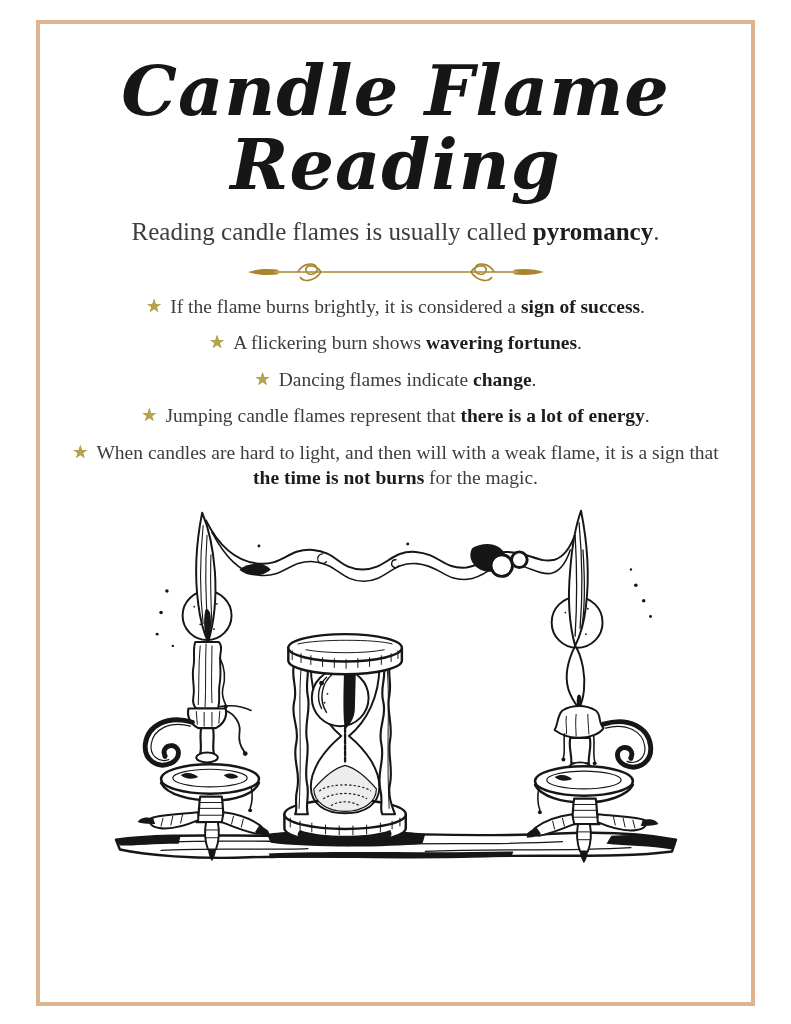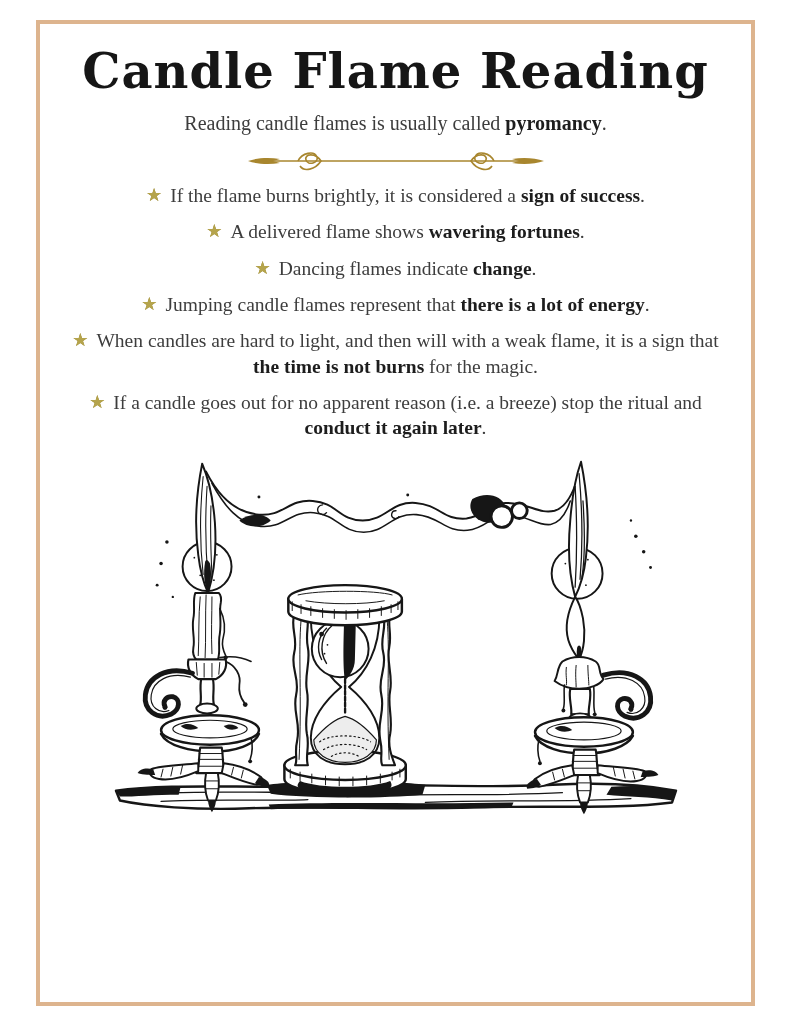--- a/index.html
+++ b/index.html
@@ -13,29 +13,30 @@
   .frame {
     position: absolute;
     top: 20px; bottom: 18px; left: 36px; right: 36px;
     border: 4px solid var(--border, #ddb48e);
     box-sizing: border-box;
     overflow: hidden;
   }
   .content { text-align: center; padding-top: 22px; }
   .title {
     font-family: "DejaVu Serif", serif;
+    font-style: italic;
     font-weight: 700;
-    font-size: 48px;
+    font-size: 70px;
     line-height: 1.05;
     letter-spacing: 1px;
     color: #161616;
-    margin: 0 0 14px 0;
+    margin: 8px 0 14px 0;
   }
   .intro {
-    font-size: 20px;
+    font-size: 25px;
     line-height: 1.32;
     color: var(--text, #3d3d3d);
     max-width: 624px;
     margin: 4px auto;
   }
   .intro b, .bullets b { color: var(--text-bold, #1d1d1d); font-weight: 700; }
   .divider-wrap { margin: 12px auto 10px; height: 24px; }
   .divider-svg { display: inline-block; }
   .divider-svg path, .divider-svg line { stroke: var(--divider-gold, #a8862e); fill: none; }
   .divider-svg .gf { fill: var(--divider-gold, #a8862e); stroke: none; }
@@ -83,25 +84,24 @@
         <line x1="20" y1="12" x2="280" y2="12" stroke-width="1.6"></line>
         <path class="gf" d="M2 12 C 11 9, 22 8, 34 10 L 27 12 L 34 14 C 22 16, 11 15, 2 12 Z"></path>
         <path class="gf" d="M298 12 C 289 9, 278 8, 266 10 L 273 12 L 266 14 C 278 16, 289 15, 298 12 Z"></path>
         <path stroke-width="1.6" d="M52 12 C 56 4, 68 1, 71 8 C 73 14, 62 17, 60 11 C 58 5, 69 3, 75 12 C 69 21, 58 23, 54 17"></path>
         <path stroke-width="1.6" d="M248 12 C 244 4, 232 1, 229 8 C 227 14, 238 17, 240 11 C 242 5, 231 3, 225 12 C 231 21, 242 23, 246 17"></path>
       </svg>
     </div>
 
     <ul class="bullets">
         <li><span class="star">★</span><span><span>If the flame burns brightly, it is considered a </span><b>sign of success</b><span>.</span></span></li>
-        <li><span class="star">★</span><span><span>A delivered flame shows </span><b>wavering fortunes</b><span>.</span></span></li>
+        <li><span class="star">★</span><span><span>A flickering burn shows </span><b>wavering fortunes</b><span>.</span></span></li>
         <li><span class="star">★</span><span><span>Dancing flames indicate </span><b>change</b><span>.</span></span></li>
         <li><span class="star">★</span><span><span>Jumping candle flames represent that </span><b>there is a lot of energy</b><span>.</span></span></li>
         <li><span class="star">★</span><span><span>When candles are hard to light, and then will with a weak flame, it is a sign that </span><b>the time is not burns</b><span> for the magic.</span></span></li>
-        <li><span class="star">★</span><span><span>If a candle goes out for no apparent reason (i.e. a breeze) stop the ritual and </span><b>conduct it again later</b><span>.</span></span></li>
       </ul>
 
     <svg class="art" width="600" height="372" viewBox="0 0 600 380">
 
       <g>
         <path class="w" stroke-width="2.5" d="M14 346 C 70 338, 150 344, 230 341 C 310 338, 390 344, 460 340 C 515 337, 560 341, 586 346 L 582 358 C 530 365, 460 361, 380 363 C 300 366, 220 361, 150 364 C 95 366, 45 362, 18 356 Z"></path>
         <path stroke-width="1.3" d="M30 350 C 90 345, 160 349, 220 347"></path>
         <path stroke-width="1.3" d="M250 352 C 320 348, 400 352, 470 348"></path>
         <path stroke-width="1.3" d="M330 358 C 400 355, 470 358, 540 354"></path>
         <path stroke-width="1.3" d="M60 357 C 110 354, 170 357, 210 355"></path>

